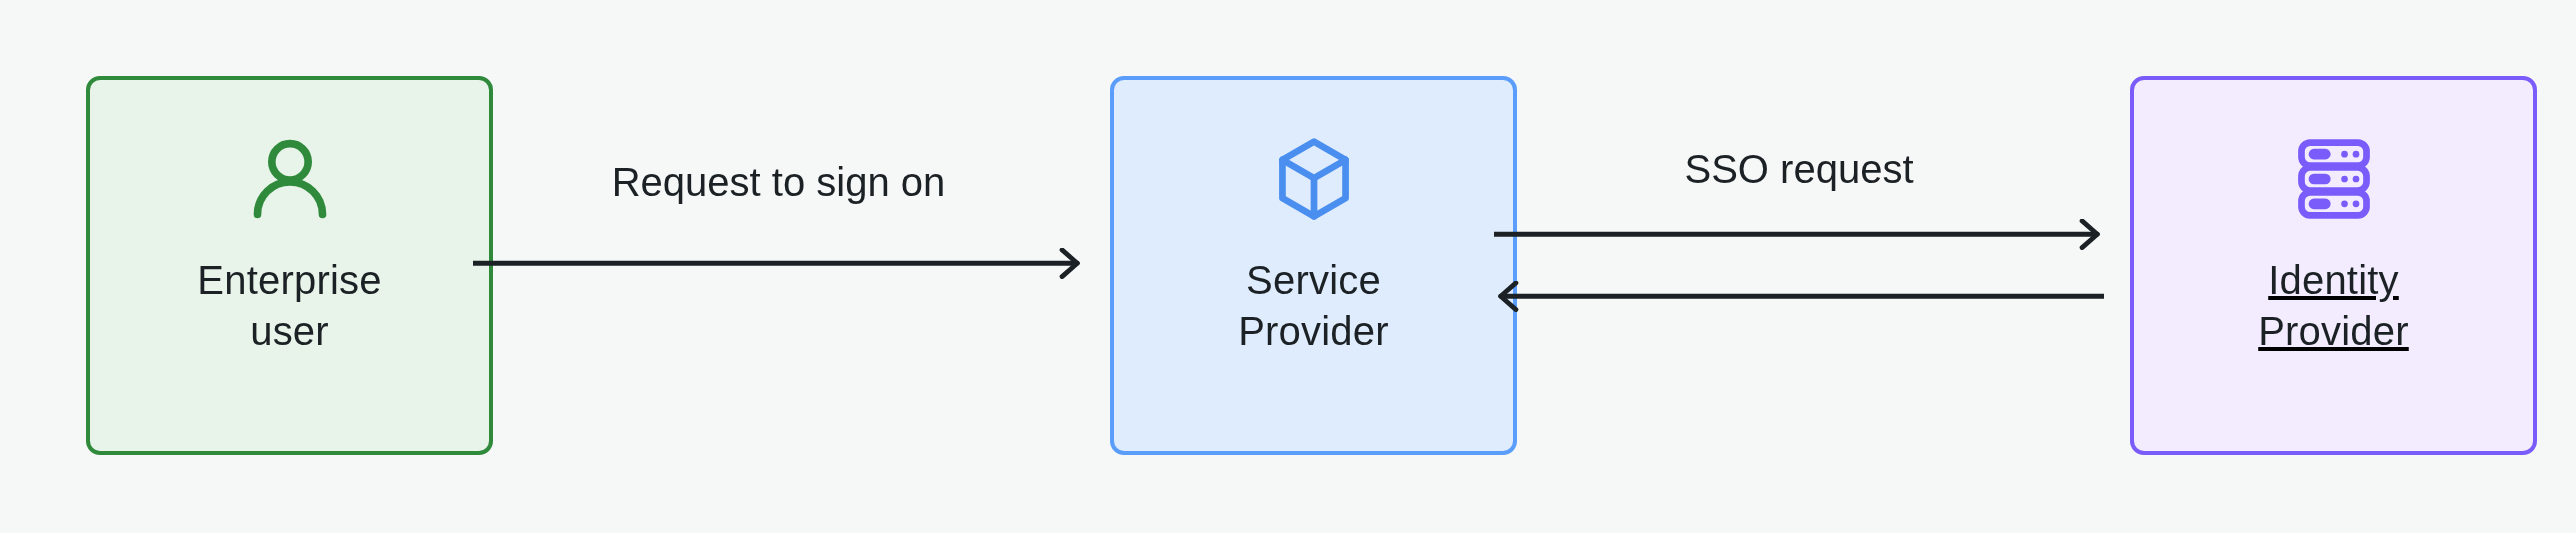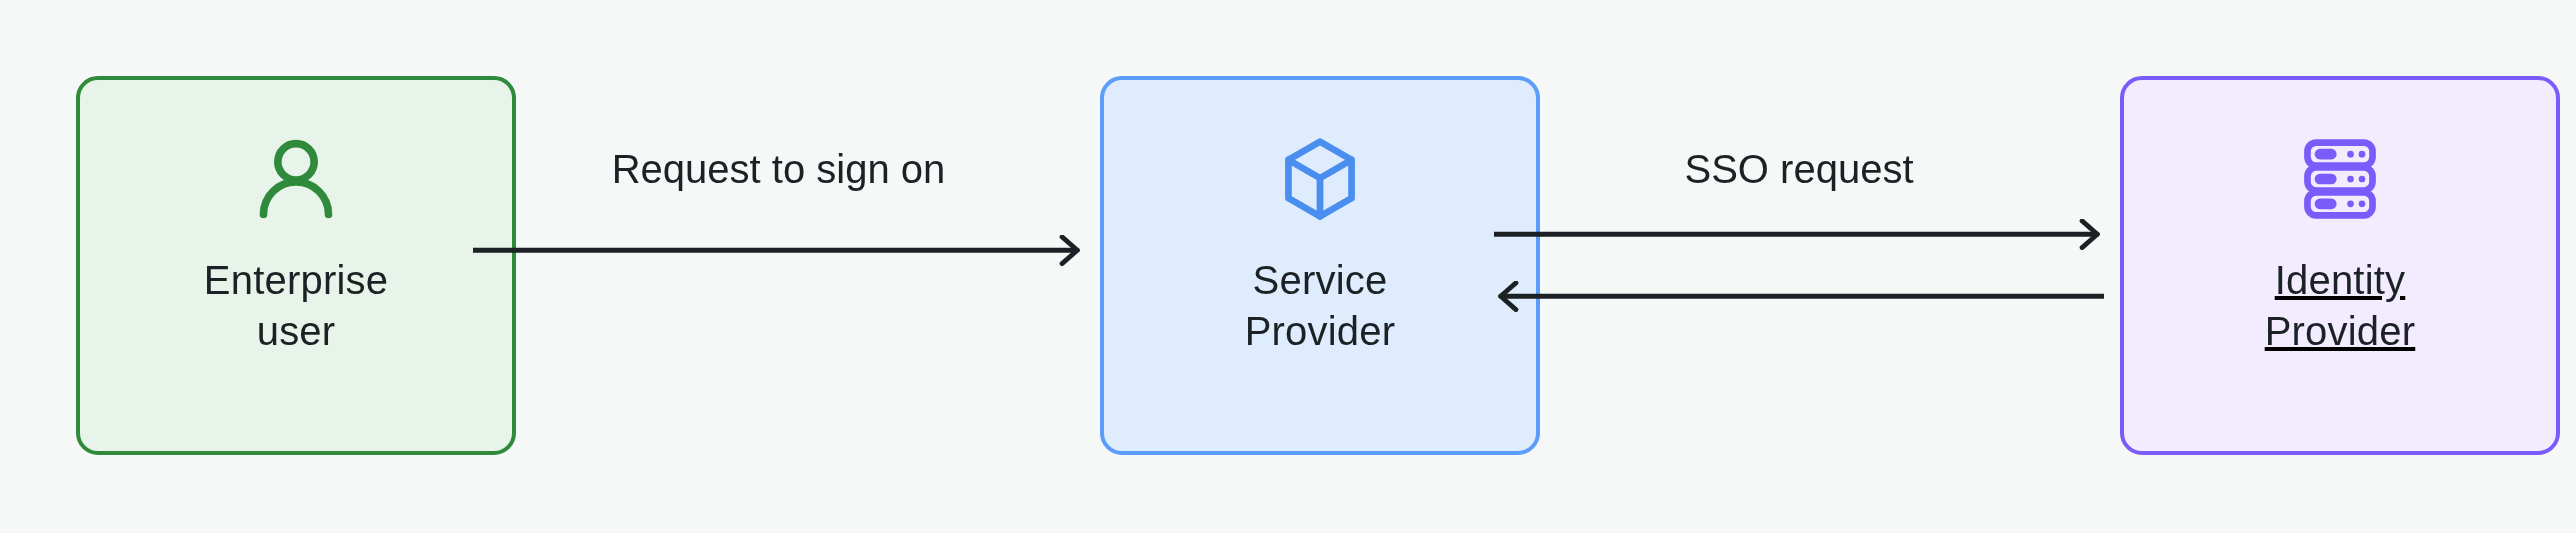--- a/index.html
+++ b/index.html
@@ -17,31 +17,32 @@
   #diagram-canvas {
     position: relative;
     width: 2576px;
     height: 533px;
     background: #f6f7f7;
   }
 
   
   .node {
     position: absolute;
-    width: 440px;
+    width: 407px;
     height: 379px;
     top: 76px;
     box-sizing: border-box;
-    border-radius: 22px;
+    border-radius: 14px;
     border-style: solid;
     border-width: 4.8px;
     display: flex;
     flex-direction: column;
     align-items: center;
     justify-content: flex-start;
+    margin-left: 10px;
   }
   .node-icon {
     margin-top: 55px;
     width: 88px;
     height: 88px;
     display: block;
   }
   .node-label {
     margin-top: 32px;
     text-align: center;
@@ -81,21 +82,21 @@
     color: #1b2124;
     white-space: nowrap;
     text-align: center;
   }
   .connector-arrow {
     position: absolute;
     display: block;
   }
 
   
-  #edge-request-sign-on { left: 473px; top: 145px; width: 611px; height: 143px; }
+  #edge-request-sign-on { left: 473px; top: 158px; width: 611px; height: 143px; }
   #edge-request-sign-on .connector-label { left: 0; top: 0; width: 611px; }
   #edge-request-sign-on .connector-arrow { left: 0; top: 90px; }
 
   
   #edge-sso-request { left: 1494px; top: 131px; width: 610px; height: 124px; }
   #edge-sso-request .connector-label { left: 0; top: 14px; width: 610px; }
   #edge-sso-request .connector-arrow { left: 0; top: 88px; }
 
   
   #edge-sso-response { left: 1494px; top: 281px; width: 610px; height: 124px; }

